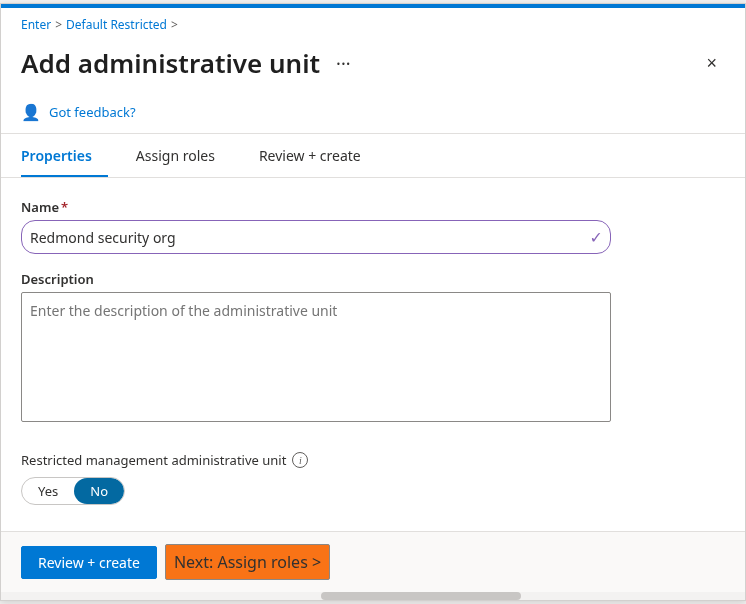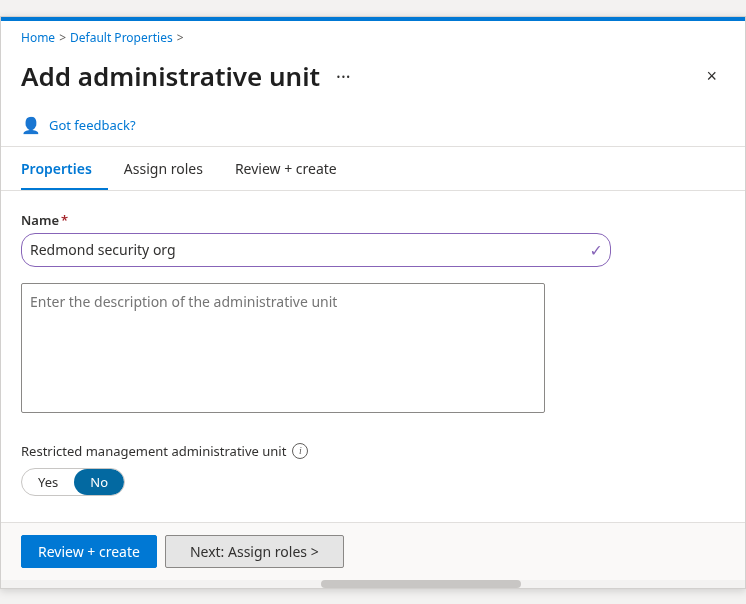--- a/index.html
+++ b/index.html
@@ -84,21 +84,21 @@
       border-bottom: 1px solid #e1dfdd;
       cursor: pointer;
     }
     .feedback-icon {
       font-size: 16px;
     }
     .tabs {
       display: flex;
       padding: 0 20px;
       border-bottom: 1px solid #e1dfdd;
-      gap: 4px;
+      gap: 16px;
     }
     .tab {
       padding: 12px 16px 10px 0;
       font-size: 14px;
       color: #323130;
       cursor: pointer;
       border-bottom: 2px solid transparent;
       margin-right: 12px;
     }
     .tab.active {
@@ -140,21 +140,21 @@
     }
     .input-check {
       position: absolute;
       right: 8px;
       top: 50%;
       transform: translateY(-50%);
       color: #8764b8;
       font-size: 16px;
     }
     .textarea-wrapper {
-      width: 524px;
+      width: 590px;
     }
     .textarea-wrapper textarea {
       width: 100%;
       height: 130px;
       border: 1px solid #8a8886;
       border-radius: 2px;
       padding: 8px;
       font-size: 14px;
       color: #a19f9d;
       font-family: inherit;
@@ -224,26 +224,26 @@
       background: #0078d4;
       color: #fff;
       border: 1px solid #0078d4;
       border-radius: 2px;
       font-size: 14px;
       cursor: pointer;
       font-family: inherit;
       font-weight: 400;
     }
     .btn-secondary {
-      padding: 6px 24px;
-      background: #e5e5e5;
+      padding: 6px 8px;
+      background: #f97316;
       color: #323130;
       border: 1px solid #8a8886;
       border-radius: 2px;
-      font-size: 14px;
+      font-size: 16px;
       cursor: pointer;
       font-family: inherit;
       font-weight: 400;
     }
     .scrollbar-track {
       height: 8px;
       background: #f3f2f1;
       display: flex;
       align-items: center;
     }
@@ -255,23 +255,23 @@
       border-radius: 4px;
     }
   </style>
 </head>
 <body>
 
 <div class="window">
   <div class="top-bar"></div>
 
   <div class="breadcrumb-bar">
-    <a class="breadcrumb-link">Home</a>
+    <a class="breadcrumb-link">Enter</a>
     <span class="separator">&gt;</span>
-    <a class="breadcrumb-link">Default Properties</a>
+    <a class="breadcrumb-link">Default Restricted</a>
     <span class="separator">&gt;</span>
   </div>
 
   <div class="header">
     <div class="header-left">
       <span class="header-title">Add administrative unit</span>
       <span class="header-dots">···</span>
     </div>
     <button class="close-btn">×</button>
   </div>
@@ -293,20 +293,21 @@
       <div class="field-label">
         <span>Name</span><span class="required-star">*</span>
       </div>
       <div class="input-wrapper">
         <input type="text" value="Redmond security org" style="">
         <span class="input-check">✓</span>
       </div>
     </div>
 
     <div class="field-group">
+      <div class="field-label">Description</div>
       <div class="textarea-wrapper">
         <textarea placeholder="Enter the description of the administrative unit" style=""></textarea>
       </div>
     </div>
 
     <div class="restricted-section">
       <div class="restricted-label-row">
         <span>Restricted management administrative unit</span>
         <span class="info-icon">i</span>
       </div>

